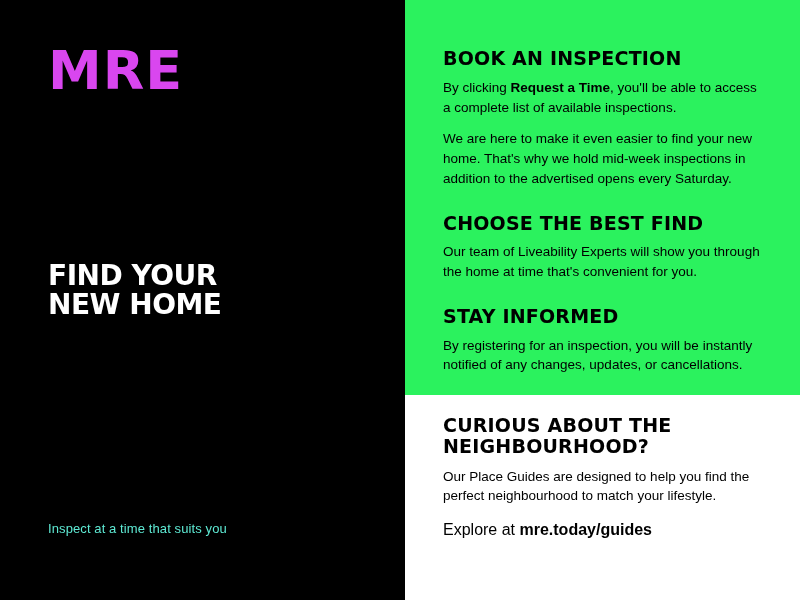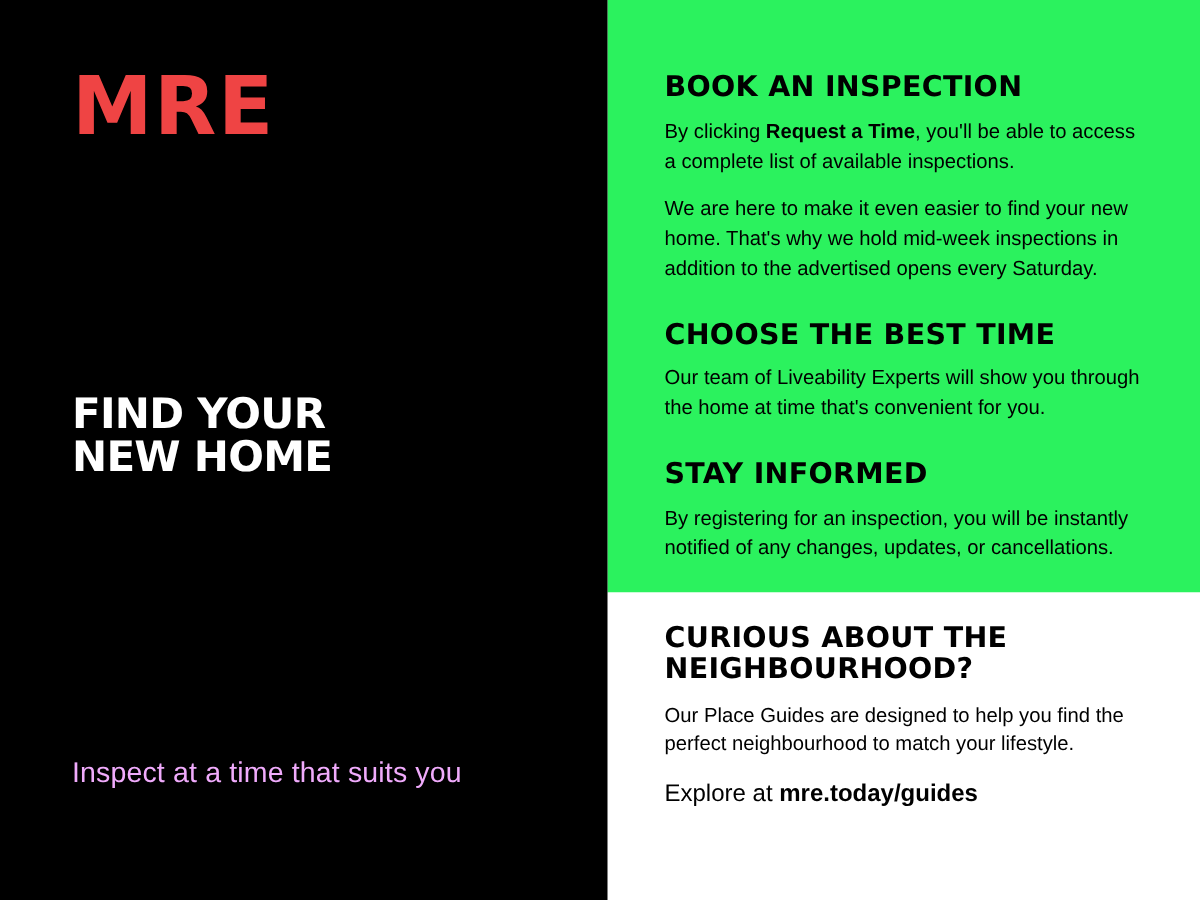--- a/index.html
+++ b/index.html
@@ -27,21 +27,21 @@
     width: 405px;
     height: 600px;
     background: #000000;
     box-sizing: border-box;
     flex: 0 0 405px;
   }
   .brand {
     position: absolute;
     left: 48px;
     top: 44px;
-    color: #ef4444;
+    color: #d946ef;
     font-family: "DejaVu Sans", sans-serif;
     font-weight: bold;
     font-size: 54px;
     letter-spacing: 1px;
     line-height: 1;
   }
   .headline {
     position: absolute;
     left: 48px;
     top: 262px;
@@ -52,24 +52,24 @@
     line-height: 1.03;
     letter-spacing: -0.5px;
   }
   .headline .line {
     display: block;
     white-space: nowrap;
   }
   .tagline {
     position: absolute;
     left: 48px;
-    top: 505px;
-    color: #f0abfc;
+    top: 521px;
+    color: #5eead4;
     font-family: "Liberation Sans", sans-serif;
-    font-size: 19px;
+    font-size: 13px;
     letter-spacing: 0.1px;
   }
 
   
   .right-column {
     width: 395px;
     height: 600px;
     flex: 0 0 395px;
     display: flex;
     flex-direction: column;
@@ -143,21 +143,21 @@
 
   <div class="right-column">
 
     <div class="green-panel">
       <h2 class="sec-title">BOOK AN INSPECTION</h2>
       <p class="body-text"><span>By clicking </span><b>Request a Time</b><span>, you'll be able to access a complete list of available inspections.</span></p>
       <p class="body-text">We are here to make it even easier to find your new home. That's why we hold mid-week inspections in addition to the advertised opens every Saturday.</p>
 
       <div class="block-gap"></div>
 
-      <h2 class="sec-title small-gap">CHOOSE THE BEST TIME</h2>
+      <h2 class="sec-title small-gap">CHOOSE THE BEST FIND</h2>
       <p class="body-text">Our team of Liveability Experts will show you through the home at time that's convenient for you.</p>
 
       <div class="block-gap"></div>
 
       <h2 class="sec-title small-gap">STAY INFORMED</h2>
       <p class="body-text">By registering for an inspection, you will be instantly notified of any changes, updates, or cancellations.</p>
     </div>
 
     <div class="white-panel">
       <h2 class="sec-title">

